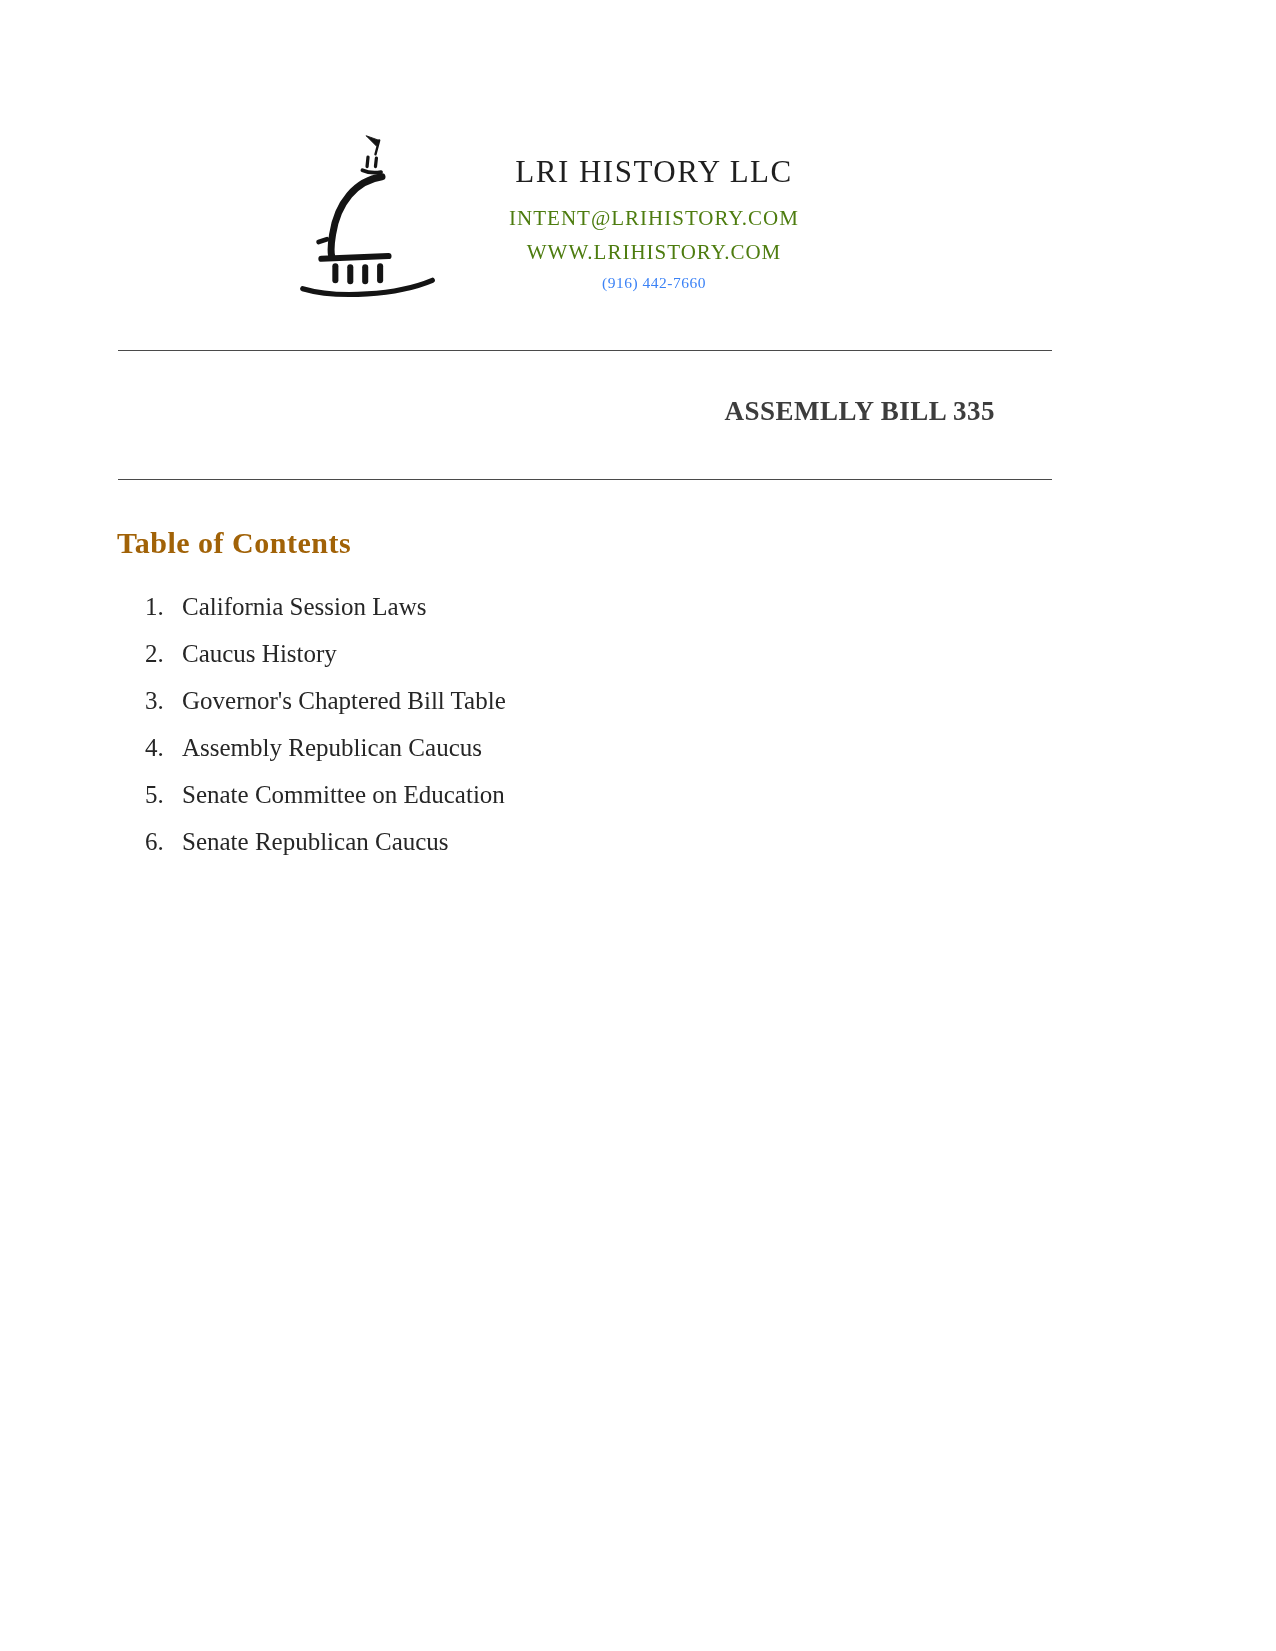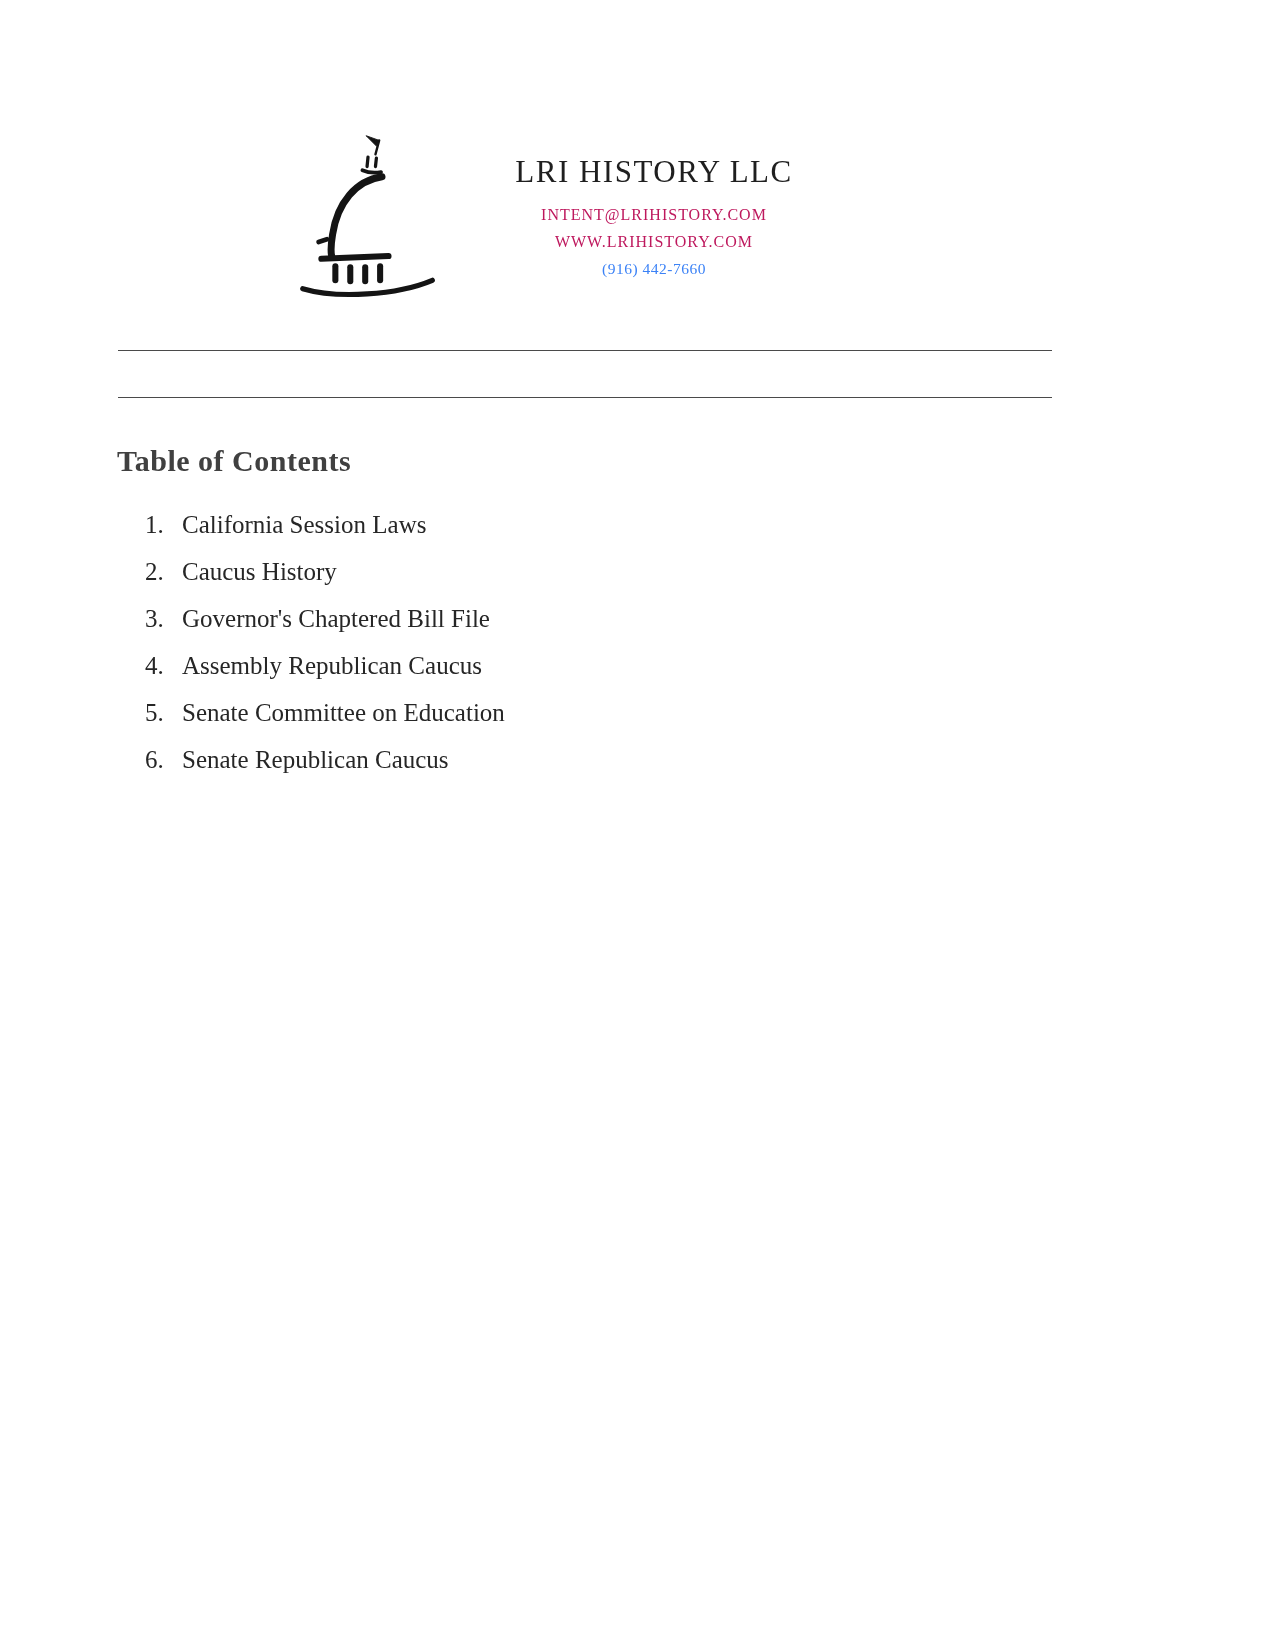--- a/index.html
+++ b/index.html
@@ -33,23 +33,23 @@
     margin-left: 36px;
     margin-top: 22px;
   }
   .company-name {
     font-size: 31px;
     letter-spacing: 1.5px;
     color: #1f1f1f;
     margin-bottom: 16px;
   }
   .company-email, .company-site {
-    font-size: 16px;
+    font-size: 21px;
     letter-spacing: 1px;
-    color: #be185d;
+    color: #4d7c0f;
     margin-bottom: 9px;
   }
   .company-phone {
     font-size: 15.5px;
     letter-spacing: 0.5px;
     color: #3b82f6;
   }
 
   .rule {
     border: none;
@@ -75,21 +75,21 @@
     letter-spacing: 0.5px;
     white-space: pre-wrap;
   }
 
   
   .toc-heading {
     margin-top: 46px;
     margin-left: 117px;
     font-size: 30px;
     font-weight: bold;
-    color: #404040;
+    color: #a16207;
     letter-spacing: 0.5px;
   }
   .toc-list {
     margin-top: 34px;
     margin-left: 145px;
   }
   .toc-item {
     display: flex;
     align-items: baseline;
     font-size: 25px;
@@ -140,38 +140,39 @@
       <div class="company-name">LRI HISTORY LLC</div>
       <div class="company-email">INTENT@LRIHISTORY.COM</div>
       <div class="company-site">WWW.LRIHISTORY.COM</div>
       <div class="company-phone">(916) 442-7660</div>
     </div>
   </div>
 
   <hr class="rule rule-top">
 
   <div class="title-block">
+    <div class="title-line">ASSEMLLY BILL 335</div>
   </div>
 
   <hr class="rule rule-mid">
 
   <div class="toc-heading">Table of Contents</div>
 
   <div class="toc-list">
     <div class="toc-item">
       <span class="toc-item-number">1.</span>
       <span class="toc-item-label">California Session Laws</span>
     </div>
     <div class="toc-item">
       <span class="toc-item-number">2.</span>
       <span class="toc-item-label">Caucus History</span>
     </div>
     <div class="toc-item">
       <span class="toc-item-number">3.</span>
-      <span class="toc-item-label">Governor's Chaptered Bill File</span>
+      <span class="toc-item-label">Governor's Chaptered Bill Table</span>
     </div>
     <div class="toc-item">
       <span class="toc-item-number">4.</span>
       <span class="toc-item-label">Assembly Republican Caucus</span>
     </div>
     <div class="toc-item">
       <span class="toc-item-number">5.</span>
       <span class="toc-item-label">Senate Committee on Education</span>
     </div>
     <div class="toc-item">

